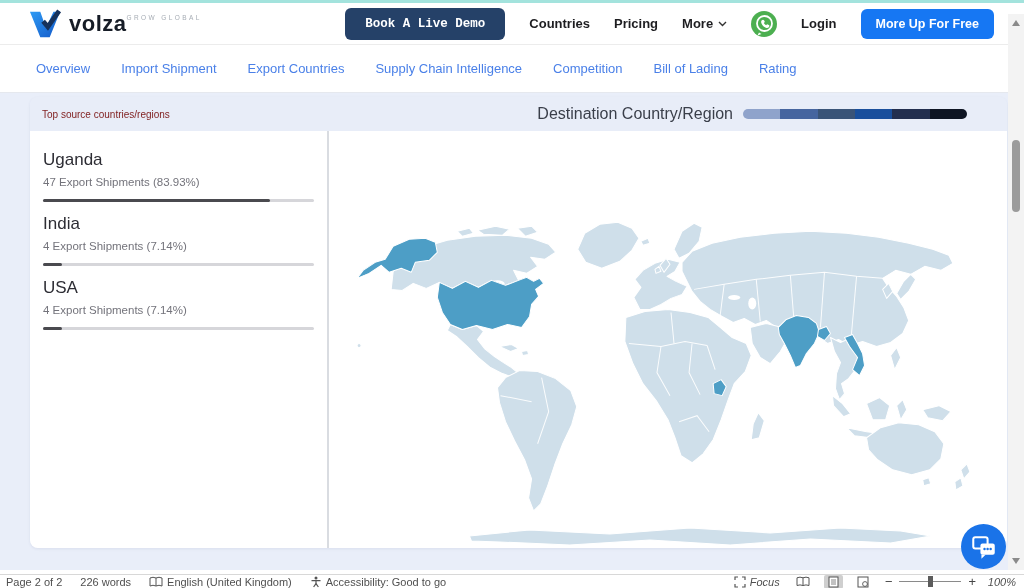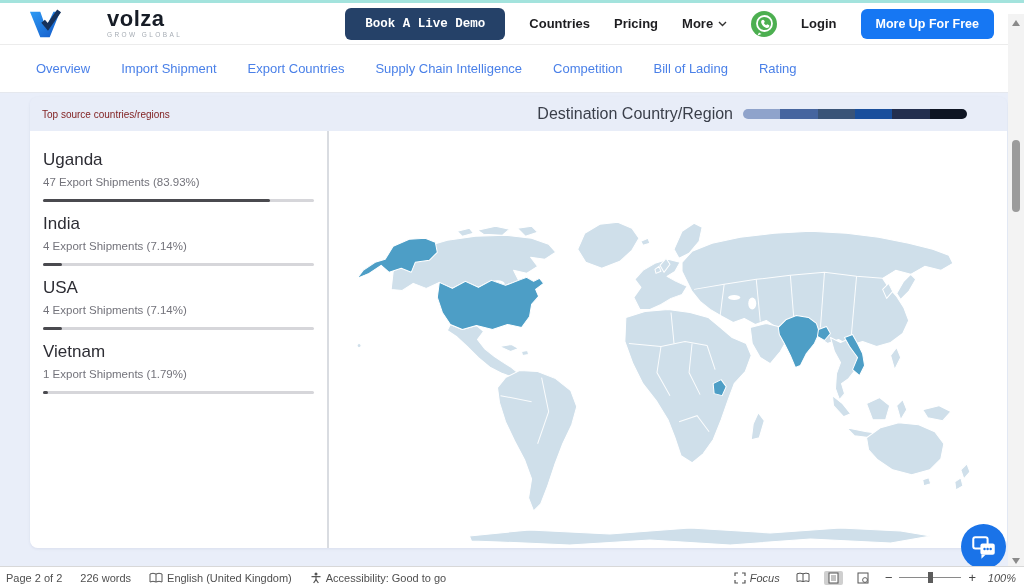--- a/index.html
+++ b/index.html
@@ -8,21 +8,21 @@
     --accent-strip:#a3e3dd; --primary-blue:#4a80e8; --signup-blue:#1677f3;
     --demo-navy:#254168; --whatsapp-green:#4caf50; --land:#cfdfea;
     --highlight:#4d9ec6; --header-row-bg:#e8edf8; --page-bg:#e9eef9;
     --bar-fill:#4a4a4f; --bar-track:#d6d6da; --chat-blue:#1a73e8;
   }
   .accent-strip{height:3px;background:var(--accent-strip);}
   
   .header{height:42px;background:#fff;border-bottom:1px solid #ececec;
     display:flex;align-items:center;padding:0 30px 0 28px;}
   .logo{display:flex;align-items:center;gap:7px;}
-  .logo-text{display:flex;flex-direction:column;line-height:1;margin-left:38px;}
+  .logo-text{display:flex;line-height:1;}
   .logo-name{font-size:22px;font-weight:bold;color:#161c26;letter-spacing:.5px;}
   .logo-tag{font-size:6.5px;color:#a6acb4;letter-spacing:2.4px;margin-top:2px;}
   .header-right{margin-left:auto;display:flex;align-items:center;gap:24px;}
   .btn-demo{background:var(--demo-navy);color:#fff;font-size:12.5px;font-weight:bold;
     border:none;border-radius:6px;padding:9px 20px;cursor:pointer;font-family:Liberation Mono, monospace;}
   .nav-link{font-size:13px;font-weight:bold;color:#1d1d20;cursor:pointer;display:flex;align-items:center;gap:5px;}
   .wa{width:26px;height:26px;cursor:pointer;}
   .btn-signup{background:var(--signup-blue);color:#fff;font-size:12.5px;font-weight:bold;
     border:none;border-radius:6px;padding:8px 15px;cursor:pointer;font-family:inherit;}
   
@@ -58,21 +58,21 @@
   .seas ellipse{fill:#fff;stroke:none;}
   
   .chat-btn{position:absolute;left:961px;top:431px;width:45px;height:45px;cursor:pointer;z-index:30;}
   
   .scrollbar{position:fixed;right:0;top:14px;width:16px;height:556px;background:#f3f3f3;z-index:40;}
   .sb-arrow{position:absolute;left:4px;width:0;height:0;border-left:4px solid transparent;border-right:4px solid transparent;}
   .sb-up{top:6px;border-bottom:6px solid #8a8a8a;}
   .sb-down{bottom:6px;border-top:6px solid #8a8a8a;}
   .sb-thumb{position:absolute;left:4px;top:126px;width:8px;height:72px;background:#9b9b9b;border-radius:4px;}
   
-  .statusbar{position:fixed;left:0;right:0;bottom:0;height:22px;background:#fff;
+  .statusbar{position:fixed;left:0;right:0;bottom:0;height:14px;background:#fff;
     border-top:1px solid #d8d8d8;display:flex;align-items:center;
     font-size:11px;color:#4f4f4f;padding:0 6px;z-index:50;}
   .sb-item{display:flex;align-items:center;gap:4px;cursor:pointer;white-space:nowrap;}
   .sb-left{display:flex;align-items:center;gap:18px;}
   .sb-right{margin-left:auto;display:flex;align-items:center;gap:12px;padding-right:2px;font-style:italic;}
   .view-icons{display:flex;align-items:center;gap:10px;}
   .view-ic{padding:1px 4px;border-radius:2px;cursor:pointer;display:flex;align-items:center;}
   .view-ic.active{background:#cfcfcf;}
   .zoom-slider{display:flex;align-items:center;gap:7px;}
   .zs-track{position:relative;width:62px;height:11px;cursor:pointer;}
@@ -165,27 +165,20 @@
           <div class="ci-detail">4 Export Shipments (7.14%)</div>
           <div class="ci-bar">
               <div class="ci-fill" style="width: 7.14%;"></div>
             </div>
         </div>
         <div class="ci">
           <div class="ci-name">USA</div>
           <div class="ci-detail">4 Export Shipments (7.14%)</div>
           <div class="ci-bar">
               <div class="ci-fill" style="width: 7.14%;"></div>
-            </div>
-        </div>
-        <div class="ci">
-          <div class="ci-name">Vietnam</div>
-          <div class="ci-detail">1 Export Shipments (1.79%)</div>
-          <div class="ci-bar">
-              <div class="ci-fill" style="width: 1.79%;"></div>
             </div>
         </div>
       </div>
       <div class="splitter"></div>
       <div class="map-panel">
         <svg class="worldmap" viewBox="0 0 676 416" preserveAspectRatio="none">
           <g class="land">
 
             <path d="M62,158 L64,140 L76,126 L94,116 L118,109 L146,105 L176,104 L202,107 L219,113 L226,121 L215,128 L201,126 L208,135 L197,142 L184,139 L189,149 L176,154 L162,149 L149,156 L136,150 L123,157 L110,151 L97,157 L84,152 L73,159 Z"></path>
             <path d="M148,99 L166,95 L180,98 L173,104 L154,103 Z"></path>

